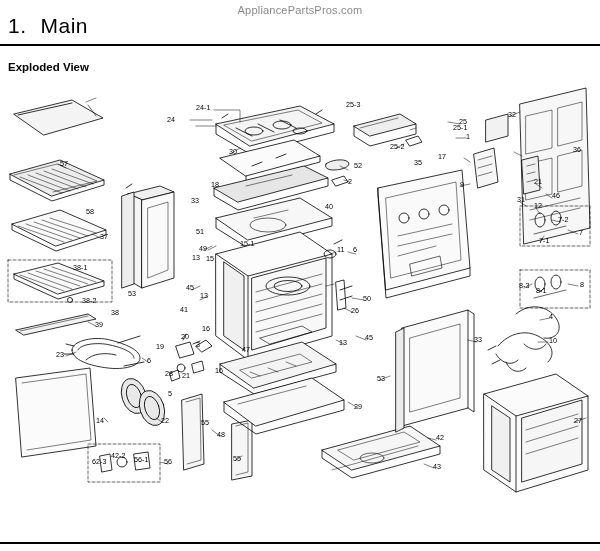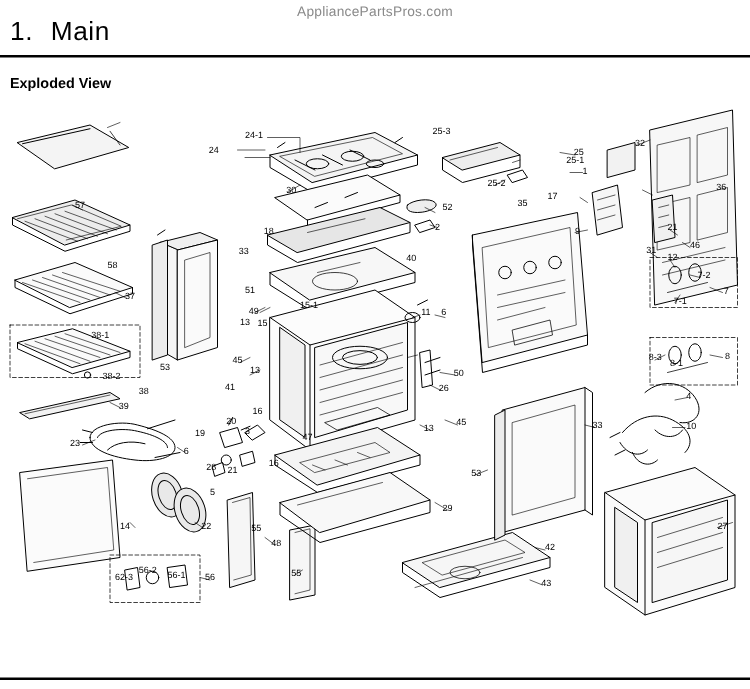--- a/index.html
+++ b/index.html
@@ -350,21 +350,21 @@
     <div class="callout" style="left:161px; top:339px;">22</div>
     <div class="callout" style="left:168px; top:312px;">5</div>
     <div class="callout" style="left:182px; top:294px;">21</div>
     <div class="callout" style="left:165px; top:292px;">28</div>
     <div class="callout" style="left:156px; top:265px;">19</div>
     <div class="callout" style="left:181px; top:255px;">20</div>
     <div class="callout" style="left:202px; top:247px;">16</div>
     <div class="callout" style="left:196px; top:263px;">3</div>
     <div class="callout" style="left:215px; top:289px;">16</div>
     <div class="callout" style="left:92px; top:380px;">62-3</div>
-    <div class="callout" style="left:111px; top:374px;">56-2</div>
+    <div class="callout" style="left:111px; top:374px;">42-2</div>
     <div class="callout" style="left:134px; top:378px;">56-1</div>
     <div class="callout" style="left:164px; top:380px;">56</div>
     <div class="callout" style="left:217px; top:353px;">48</div>
     <div class="callout" style="left:201px; top:341px;">55</div>
     <div class="callout" style="left:233px; top:377px;">55</div>
     <div class="callout" style="left:111px; top:231px;">38</div>
     <div class="callout" style="left:128px; top:212px;">53</div>
     <div class="callout" style="left:186px; top:206px;">45</div>
     <div class="callout" style="left:200px; top:214px;">13</div>
     <div class="callout" style="left:180px; top:228px;">41</div>

